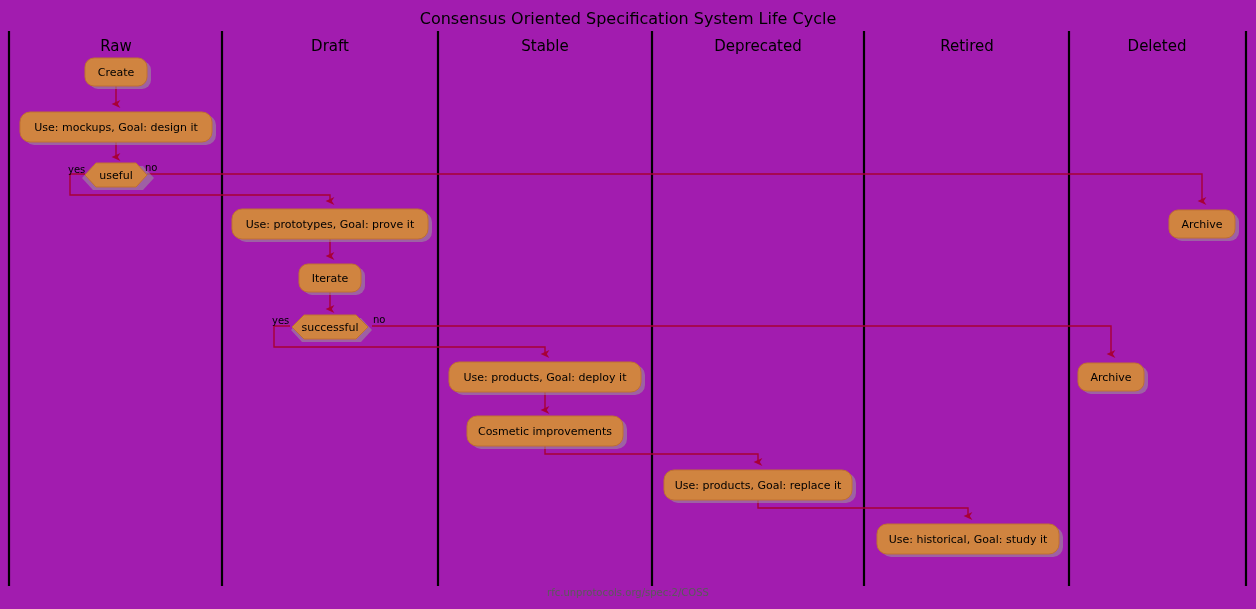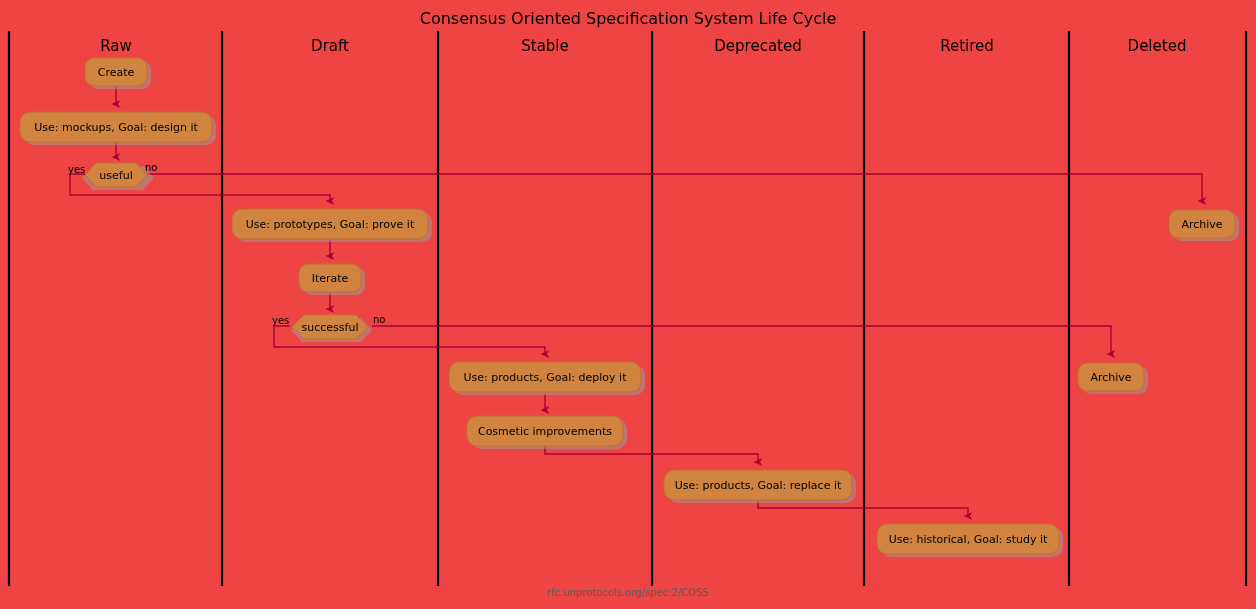--- a/index.html
+++ b/index.html
@@ -4,21 +4,21 @@
 <style>
   html, body {
     margin: 0;
     padding: 0;
     background: #ffffff;
   }
   #canvas {
     position: relative;
     width: 1256px;
     height: 609px;
-    background: #ef4444;
+    background: #a21caf;
     font-family: "DejaVu Sans", "Liberation Sans", sans-serif;
     overflow: hidden;
   }
   svg#diagram {
     position: absolute;
     left: 0;
     top: 0;
     width: 1256px;
     height: 609px;
     display: block;

